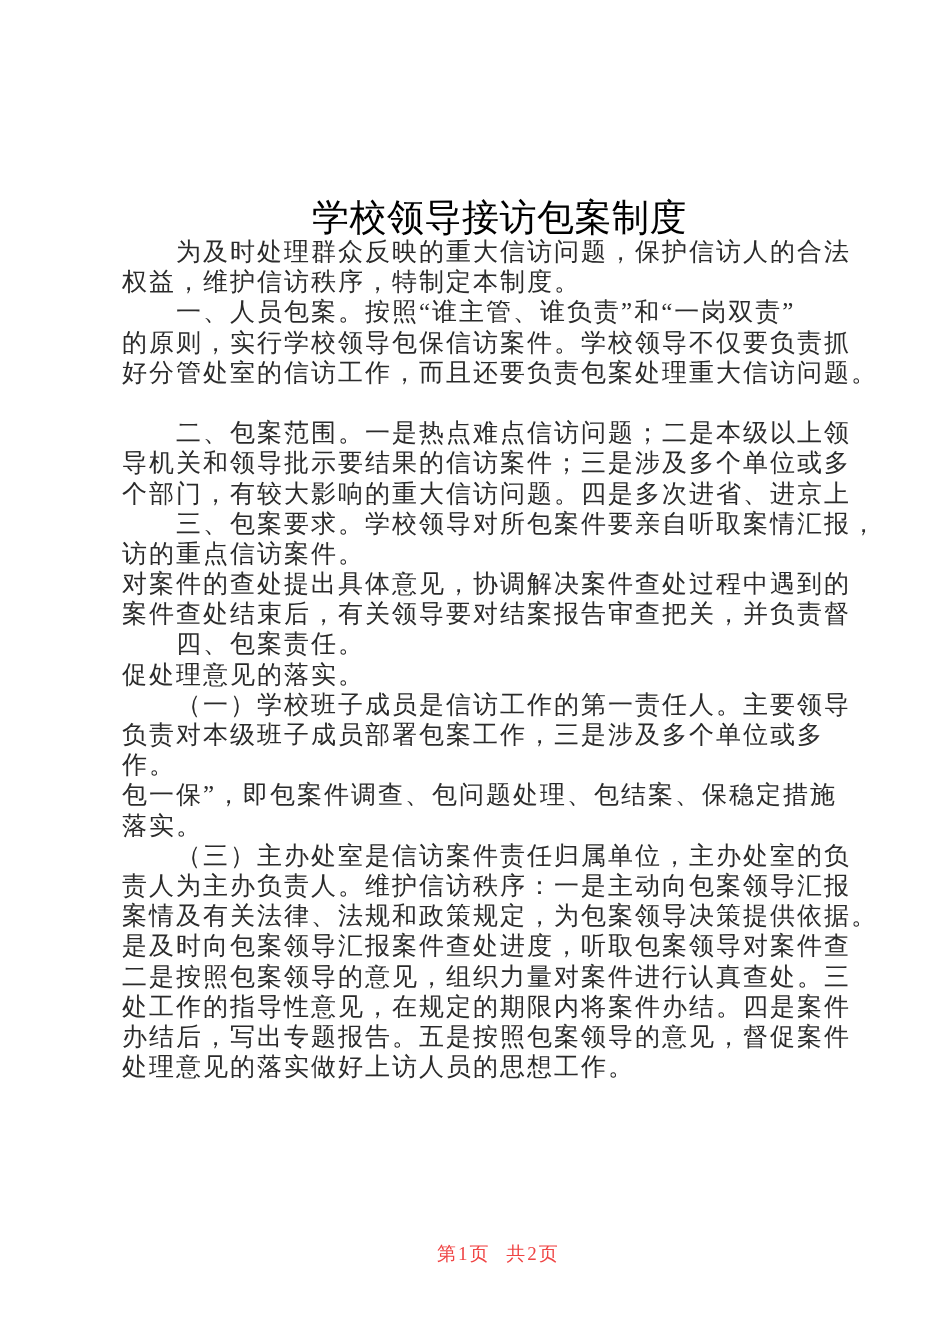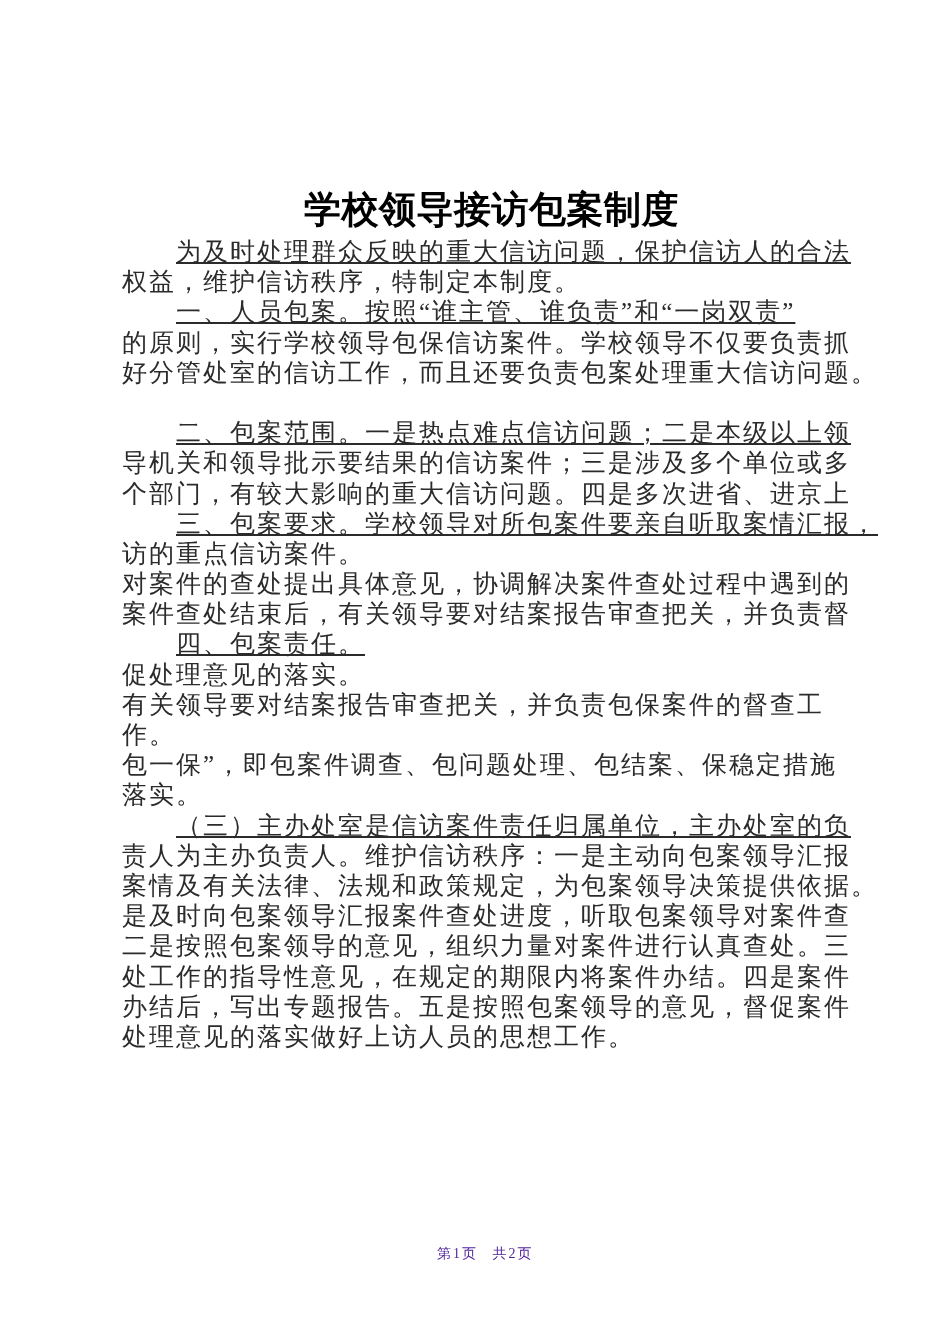--- a/index.html
+++ b/index.html
@@ -14,56 +14,55 @@
     background: #ffffff;
     font-family: "Liberation Serif", "DejaVu Serif", serif;
     color: #2b2b2b;
     overflow: hidden;
   }
   .doc-title {
     position: absolute;
     top: 180px;
     left: 122px;
     width: 723px;
-    margin: 8px;
+    margin: 16px;
     text-align: center;
     font-size: 37px;
     line-height: 44px;
-    font-weight: bold;
+    font-weight: normal;
     color: #000000;
     letter-spacing: 0.5px;
     white-space: nowrap;
   }
   .doc-body {
     position: absolute;
     top: 237px;
     left: 122px;
     width: 723px;
   }
   .line {
     height: 30.2px;
     line-height: 30.2px;
     font-size: 25px;
     letter-spacing: 2px;
     white-space: nowrap;
     color: #2b2b2b;
   }
   .line.indent {
     padding-left: 54px;
-    text-decoration: underline;
   }
   .page-footer {
     position: absolute;
     top: 1243px;
     left: 437px;
-    font-size: 14px;
+    font-size: 19px;
     line-height: 22px;
     letter-spacing: 2px;
     word-spacing: 9px;
-    color: #4c1d95;
+    color: #ef4444;
     white-space: nowrap;
   }
 </style>
 </head>
 <body>
 
 <div class="page">
   <h1 class="doc-title">学校领导接访包案制度</h1>
 
   <div class="doc-body" id="body-lines">
@@ -75,21 +74,22 @@
       <div class="line"></div>
       <div class="line indent">二、包案范围。一是热点难点信访问题；二是本级以上领</div>
       <div class="line">导机关和领导批示要结果的信访案件；三是涉及多个单位或多</div>
       <div class="line">个部门，有较大影响的重大信访问题。四是多次进省、进京上</div>
       <div class="line indent">三、包案要求。学校领导对所包案件要亲自听取案情汇报，</div>
       <div class="line">访的重点信访案件。</div>
       <div class="line">对案件的查处提出具体意见，协调解决案件查处过程中遇到的</div>
       <div class="line">案件查处结束后，有关领导要对结案报告审查把关，并负责督</div>
       <div class="line indent">四、包案责任。</div>
       <div class="line">促处理意见的落实。</div>
-      <div class="line">有关领导要对结案报告审查把关，并负责包保案件的督查工</div>
+      <div class="line indent">（一）学校班子成员是信访工作的第一责任人。主要领导</div>
+      <div class="line">负责对本级班子成员部署包案工作，三是涉及多个单位或多</div>
       <div class="line">作。</div>
       <div class="line">包一保”，即包案件调查、包问题处理、包结案、保稳定措施</div>
       <div class="line">落实。</div>
       <div class="line indent">（三）主办处室是信访案件责任归属单位，主办处室的负</div>
       <div class="line">责人为主办负责人。维护信访秩序：一是主动向包案领导汇报</div>
       <div class="line">案情及有关法律、法规和政策规定，为包案领导决策提供依据。</div>
       <div class="line">是及时向包案领导汇报案件查处进度，听取包案领导对案件查</div>
       <div class="line">二是按照包案领导的意见，组织力量对案件进行认真查处。三</div>
       <div class="line">处工作的指导性意见，在规定的期限内将案件办结。四是案件</div>
       <div class="line">办结后，写出专题报告。五是按照包案领导的意见，督促案件</div>

